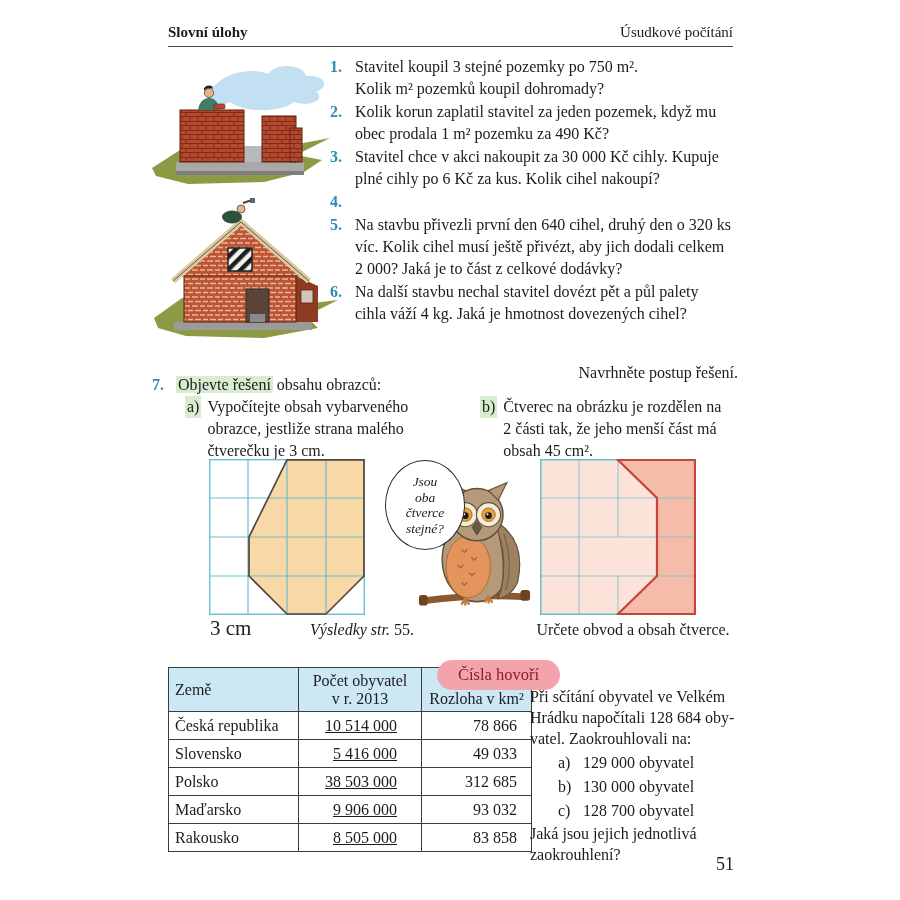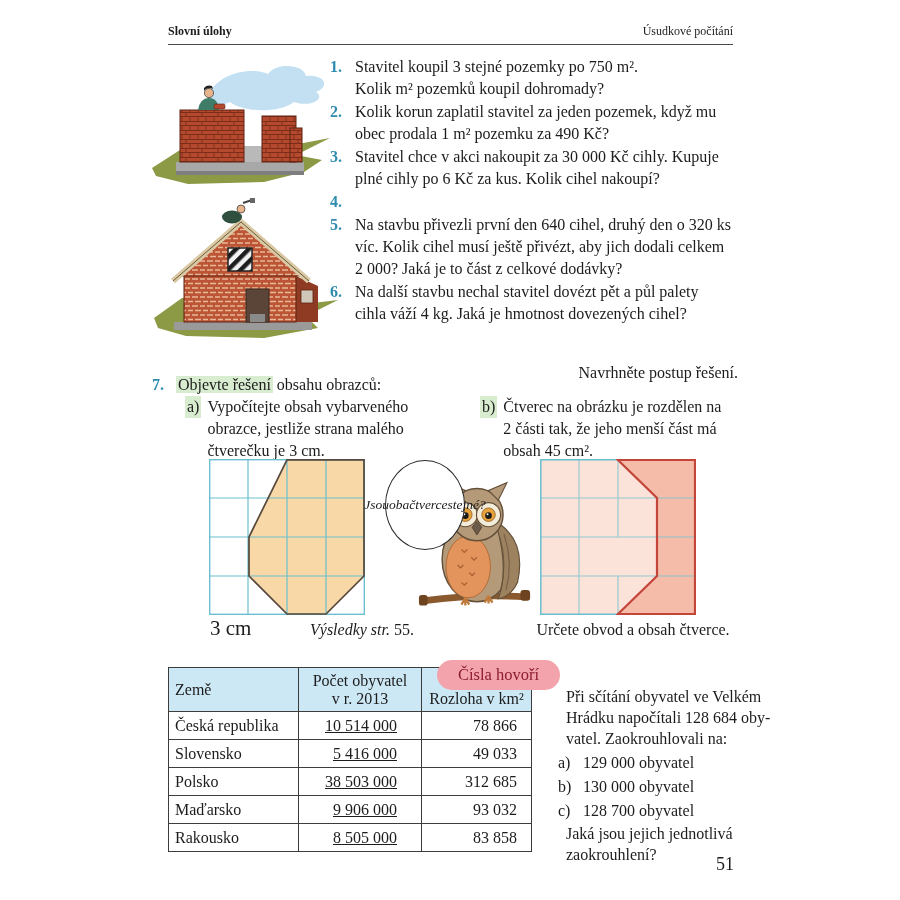--- a/index.html
+++ b/index.html
@@ -6,21 +6,21 @@
     --accent:#2f8cae; --highlight:#d8ecd0; --badge-bg:#f2a3ac; --badge-text:#8c1d2e;
     --table-header-bg:#cde8f5; --grid-line:#6bbfce; --shape-fill:#f8d8a6;
     --square-light:#fbe3da; --square-dark:#f5bca9; --square-line:#c4453a;
   }
   html,body{margin:0;padding:0;background:#fff;}
   .page{position:relative;width:900px;height:900px;background:#fff;overflow:hidden;
         font-family:"Liberation Serif","DejaVu Serif",serif;color:#1c1c1c;font-size:16px;}
 
   
   .hdr{position:absolute;left:168px;top:24px;width:565px;display:flex;justify-content:space-between;
-       align-items:baseline;padding-bottom:5px;border-bottom:1.5px solid #4a4a4a;font-size:12px;}
+       align-items:baseline;padding-bottom:5px;border-bottom:1.5px solid #4a4a4a;font-size:15px;}
   .hdr-left{font-weight:bold;}
 
   
   .illu-constr{position:absolute;left:146px;top:58px;}
   .illu-house{position:absolute;left:146px;top:196px;}
 
   
   .problems{position:absolute;left:330px;top:56px;width:408px;}
   .prob{display:flex;gap:6px;margin-bottom:1px;line-height:22px;}
   .pnum{color:var(--accent);font-weight:bold;min-width:19px;}
@@ -38,42 +38,42 @@
 
   
   .fig-a{position:absolute;left:209px;top:459px;}
   .fig-b{position:absolute;left:540px;top:459px;}
   .lbl-3cm{position:absolute;left:210px;top:616px;font-size:21px;}
   .results{position:absolute;left:292px;top:621px;width:140px;text-align:center;}
   .results .it{font-style:italic;}
   .cap-b{position:absolute;left:522px;top:621px;width:222px;text-align:center;}
 
   .bubble{position:absolute;left:385px;top:460px;width:78px;height:88px;border:1.5px solid #2a2a2a;
-          border-radius:50%;background:#fff;display:flex;flex-direction:row;justify-content:center;
+          border-radius:50%;background:#fff;display:flex;flex-direction:column;justify-content:center;
           align-items:center;font-style:italic;font-size:13.5px;line-height:15.5px;z-index:3;}
   .owl{position:absolute;left:416px;top:476px;z-index:2;}
 
   
   .tbl{position:absolute;left:168px;top:667px;border-collapse:collapse;font-size:16px;}
   .tbl th,.tbl td{border:1.4px solid #3c3c3c;padding:0 6px;}
   .tbl th{background:var(--table-header-bg);font-weight:normal;white-space:pre-line;text-align:left;height:40px;}
   .tbl th.c2{text-align:center;width:110px;}
   .tbl th.c1{width:117px;}
   .tbl th.c3{width:97px;vertical-align:bottom;padding-bottom:3px;text-align:center;}
   .tbl td{height:27px;}
   .tbl td.num{text-align:right;}
   .tbl td.n2{padding-right:24px;text-decoration:underline;}
   .tbl td.n3{padding-right:14px;}
 
   .badge{position:absolute;left:437px;top:660px;height:30px;line-height:30px;padding:0 21px;
          border-radius:15px;background:var(--badge-bg);color:var(--badge-text);font-size:16.5px;z-index:4;}
 
   
   .census{position:absolute;left:530px;top:686px;width:230px;line-height:21px;}
-  .census .pline{white-space:nowrap;margin-left:36px;}
+  .census .pline{white-space:nowrap;}
   .opt{display:flex;gap:8px;margin-left:28px;margin-top:2.5px;line-height:21.5px;}
   .opt-label{min-width:17px;}
   .census .q{margin-top:2px;}
 
   .pageno{position:absolute;left:686px;top:854px;width:48px;text-align:right;font-weight:normal;font-size:18px;}
 </style>
 </head>
 <body>
 
 <div class="page">

